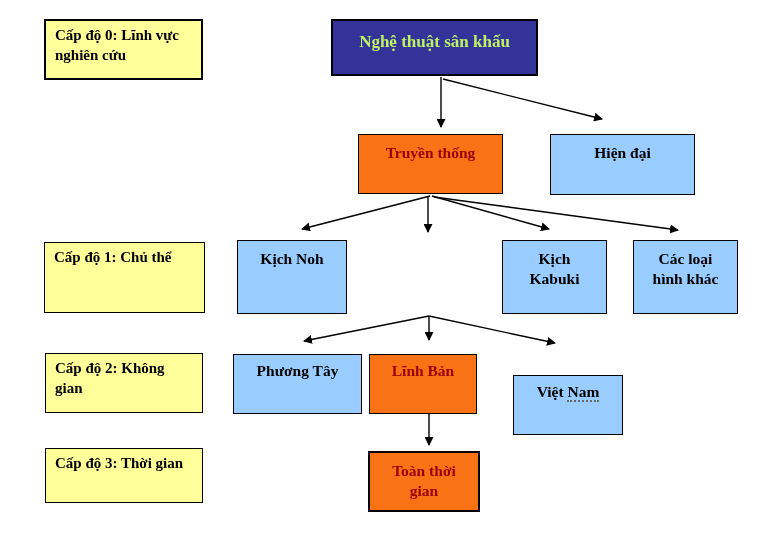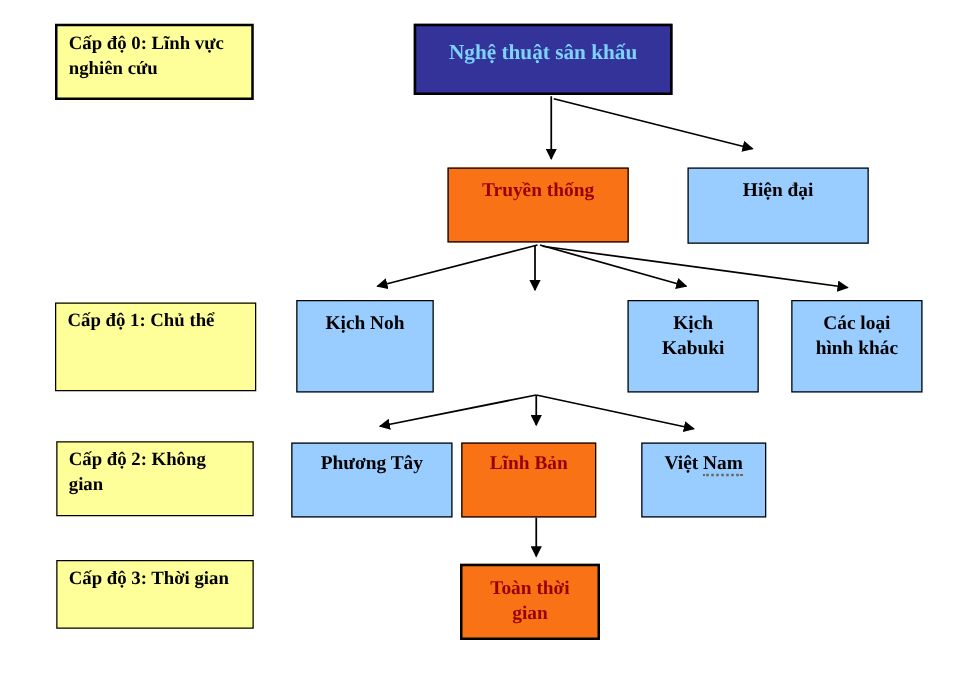--- a/index.html
+++ b/index.html
@@ -27,21 +27,21 @@
     border: 1px solid #000000;
     font-weight: bold;
     font-size: 15.5px;
     line-height: 1.3;
     text-align: center;
     padding-top: 8px;
   }
   .node-label { white-space: pre-line; }
   .navy {
     background: #333399;
-    color: #7dd3fc;
+    color: #bef264;
     font-size: 17px;
     border-width: 2px;
     padding-top: 10px;
   }
   .yellow {
     background: #ffff99;
     color: #000000;
     text-align: left;
     font-size: 15px;
     padding: 5px 8px 0 9px;
@@ -118,21 +118,21 @@
     <span class="node-label">Các loại
 hình khác</span>
   </div>
 
   <div class="box blue" style="left:233px; top:354px; width:129px; height:60px; padding-top:6px;">
     <span class="node-label">Phương Tây</span>
   </div>
   <div class="box orange" style="left:369px; top:354px; width:108px; height:60px; padding-top:6px;">
     <span class="node-label">Lĩnh Bản</span>
   </div>
-  <div class="box blue" style="left:513px; top:354px; width:100px; height:60px; padding-top:6px;">
+  <div class="box blue" style="left:513px; top:375px; width:110px; height:60px; padding-top:6px;">
     <span class="node-label">Việt </span><span class="node-label dotted">Nam</span>
   </div>
 
   <div class="box orange thick" style="left:368px; top:451px; width:112px; height:61px;">
     <span class="node-label">Toàn thời
 gian</span>
   </div>
 
 </div>
 

